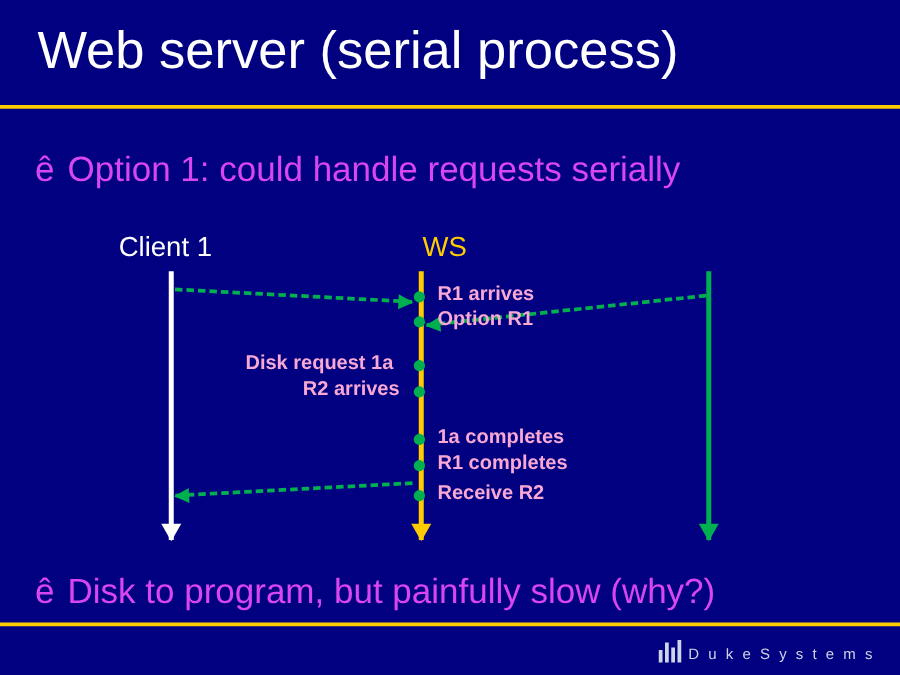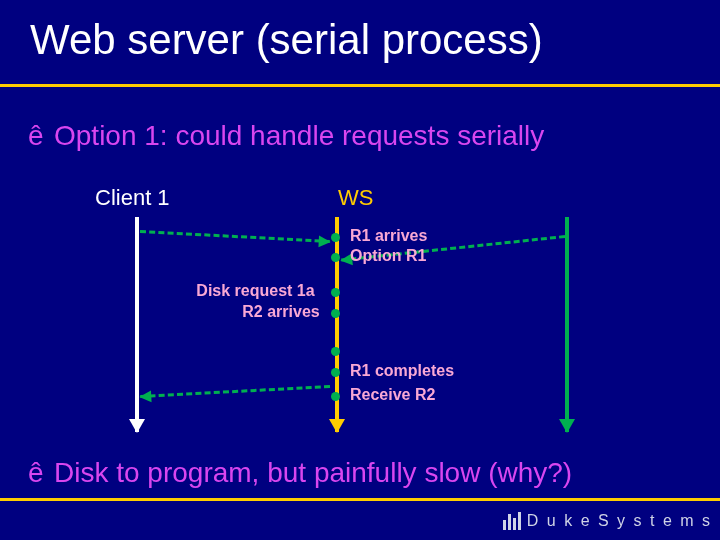--- a/index.html
+++ b/index.html
@@ -3,21 +3,21 @@
 <meta charset="utf-8">
 <style>
   html,body{margin:0;padding:0;width:720px;height:540px;background:#000080;font-family:Arial,Helvetica,sans-serif;color:#fff;overflow:hidden}
   .slide{position:relative;width:720px;height:540px}
   .title{position:absolute;left:30px;top:16px;font-size:42px;color:#fff;font-weight:400}
   .title-rule{position:absolute;left:0;top:84px;width:720px;height:3px;background:#ffcc00}
   .bullet{position:absolute;font-size:28px;color:#d946ef}
   .bullet .marker{display:inline-block;width:26px}
   .bullet .txt{}
   .bottom-rule{position:absolute;left:0;top:498px;width:720px;height:3px;background:#ffcc00}
-  .logo{position:absolute;right:8px;bottom:10px;font-size:16px;letter-spacing:2px;color:#cfd3e6;display:flex;align-items:flex-end;gap:6px}
+  .logo{position:absolute;right:20px;bottom:10px;font-size:12px;letter-spacing:2px;color:#cfd3e6;display:flex;align-items:flex-end;gap:6px}
   .logo .bars{display:flex;gap:2px;align-items:flex-end}
   .logo .bars span{display:inline-block;width:3px;background:#cfd3e6}
   
   .tl{position:absolute;left:40px;top:185px;width:640px;height:260px}
   .col-label{position:absolute;font-weight:400;font-size:22px}
   .c1{left:55px;top:0;color:#fff}
   .ws{left:298px;top:0;color:#ffcc00}
   .c2{left:490px;top:0;color:#00b050}
   
   .vline{position:absolute;top:32px;height:215px;width:4px}
@@ -62,20 +62,21 @@
     <div class="dot" style="left:291px;top:48px"></div>
     <div class="dot" style="left:291px;top:68px"></div>
     <div class="dot" style="left:291px;top:103px"></div>
     <div class="dot" style="left:291px;top:124px"></div>
     <div class="dot" style="left:291px;top:162px"></div>
     <div class="dot" style="left:291px;top:183px"></div>
     <div class="dot" style="left:291px;top:207px"></div>
 
     <div class="ev" style="left:310px;top:42px">R1 arrives</div>
     <div class="ev" style="left:310px;top:62px">Option R1</div>
+    <div class="ev" style="left:310px;top:156px">1a completes</div>
     <div class="ev" style="left:310px;top:177px">R1 completes</div>
     <div class="ev" style="left:310px;top:201px">Receive R2</div>
 
     <div class="ev" style="left:148px;top:97px;text-align:center;width:135px">Disk request 1a</div>
     <div class="ev" style="left:200px;top:118px;text-align:center;width:82px">R2 arrives</div>
   </div>
 
   <div class="bullet" style="left:28px;top:455px;line-height:1.25">
     <span class="marker">ê</span><span class="txt">Disk to program, but painfully slow (why?)</span>
   </div>

